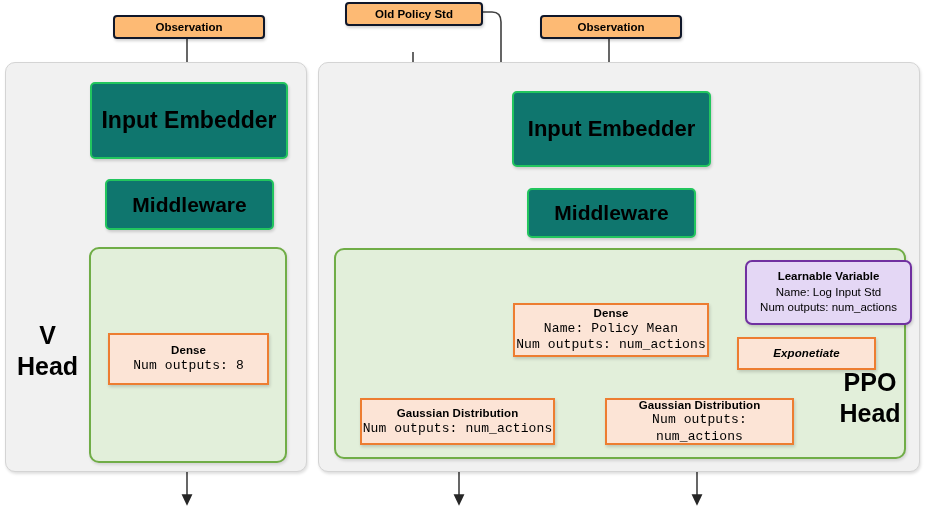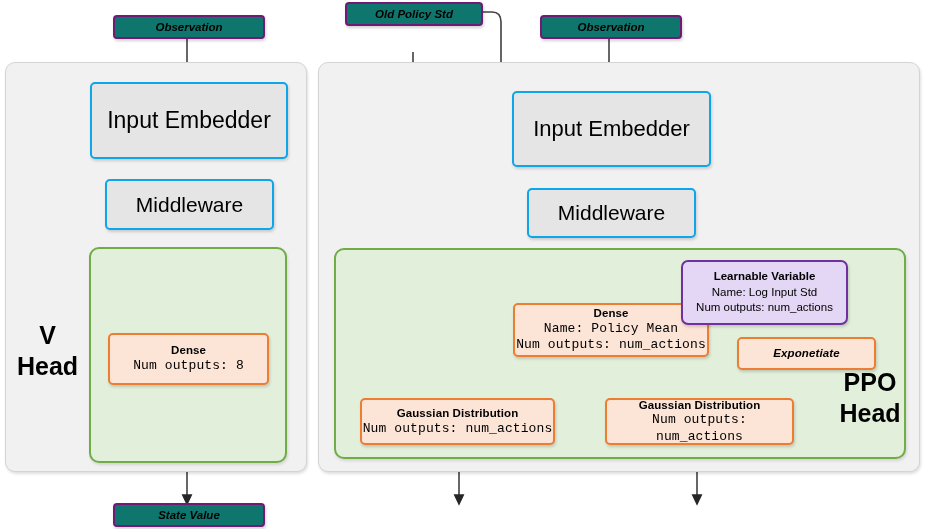--- a/index.html
+++ b/index.html
@@ -24,35 +24,35 @@
     position:absolute;
     background:#e2efda;
     border:2px solid #70ad47;
     border-radius:10px;
     box-shadow:1px 2px 3px rgba(0,0,0,0.12);
   }
 
   
   .gblock{
     position:absolute;
-    background:#e5e5e5;
-    border:2px solid #0ea5e9;
+    background:#0f766e;
+    border:2px solid #22c55e;
     border-radius:5px;
     display:flex;align-items:center;justify-content:center;
     box-shadow:1px 2px 3px rgba(0,0,0,0.16);
-    font-weight:normal;color:#000;
+    font-weight:bold;color:#000;
     text-align:center;
   }
 
   
   .oblock{
     position:absolute;
     background:#fce4d6;
     border:2px solid #ed7d31;
-    border-radius:5px;
+    border-radius:0;
     display:flex;flex-direction:column;align-items:center;justify-content:center;
     box-shadow:1px 2px 3px rgba(0,0,0,0.16);
     color:#000;text-align:center;line-height:1.28;
   }
   .oblock .t1{font-weight:bold;font-size:11.5px;letter-spacing:.1px;}
   .oblock .t2{font-size:13px;letter-spacing:.1px;font-family:Liberation Mono, monospace;}
 
   
   .pblock{
     position:absolute;
@@ -62,26 +62,26 @@
     display:flex;flex-direction:column;align-items:center;justify-content:center;
     box-shadow:1px 2px 3px rgba(0,0,0,0.16);
     color:#000;text-align:center;line-height:1.38;
   }
   .pblock .t1{font-weight:bold;font-size:11.5px;}
   .pblock .t2{font-size:11.5px;}
 
   
   .ioblock{
     position:absolute;
-    background:#0f766e;
-    border:2px solid #701a75;
+    background:#fdba74;
+    border:2px solid #0f172a;
     border-radius:4px;
     display:flex;align-items:center;justify-content:center;
     box-shadow:1px 2px 3px rgba(0,0,0,0.18);
-    font-weight:bold;font-size:11.5px;color:#000;font-style:italic;
+    font-weight:bold;font-size:11.5px;color:#000;
   }
 
   
   .headcap{
     position:absolute;
     font-weight:bold;color:#000;
     text-align:center;line-height:1.22;
   }
 
   svg.wires{position:absolute;left:0;top:0;width:931px;height:529px;pointer-events:none;}
@@ -136,21 +136,20 @@
   <div class="headcap" style="left:10px;top:320px;width:75px;font-size:25px;">
     <div>V</div>
     <div>Head</div>
   </div>
 
   <div class="oblock" style="left:108px;top:333px;width:157px;height:48px;">
     <div class="t1">Dense</div>
     <div class="t2">Num outputs: 8</div>
   </div>
 
-  <div class="ioblock" style="left:113px;top:503px;width:148px;height:20px;">State Value</div>
 
   <div class="panel" style="left:318px;top:62px;width:600px;height:408px;"></div>
 
   <div class="ioblock" style="left:345px;top:2px;width:134px;height:20px;">Old Policy Std</div>
 
 
   <div class="ioblock" style="left:540px;top:15px;width:138px;height:20px;">Observation</div>
 
   <div class="gblock" style="left:512px;top:91px;width:195px;height:72px;font-size:22px;">Input Embedder</div>
 
@@ -162,21 +161,21 @@
     <div>PPO</div>
     <div>Head</div>
   </div>
 
   <div class="oblock" style="left:513px;top:303px;width:192px;height:50px;">
     <div class="t1">Dense</div>
     <div class="t2">Name: Policy Mean</div>
     <div class="t2">Num outputs: num_actions</div>
   </div>
 
-  <div class="pblock" style="left:681px;top:260px;width:163px;height:61px;">
+  <div class="pblock" style="left:745px;top:260px;width:163px;height:61px;">
     <div class="t1">Learnable Variable</div>
     <div class="t2">Name: Log Input Std</div>
     <div class="t2">Num outputs: num_actions</div>
   </div>
 
   <div class="oblock" style="left:737px;top:337px;width:135px;height:29px;font-style:italic;">
     <div class="t1">Exponetiate</div>
   </div>
 
   <div class="oblock" style="left:360px;top:398px;width:191px;height:43px;">

